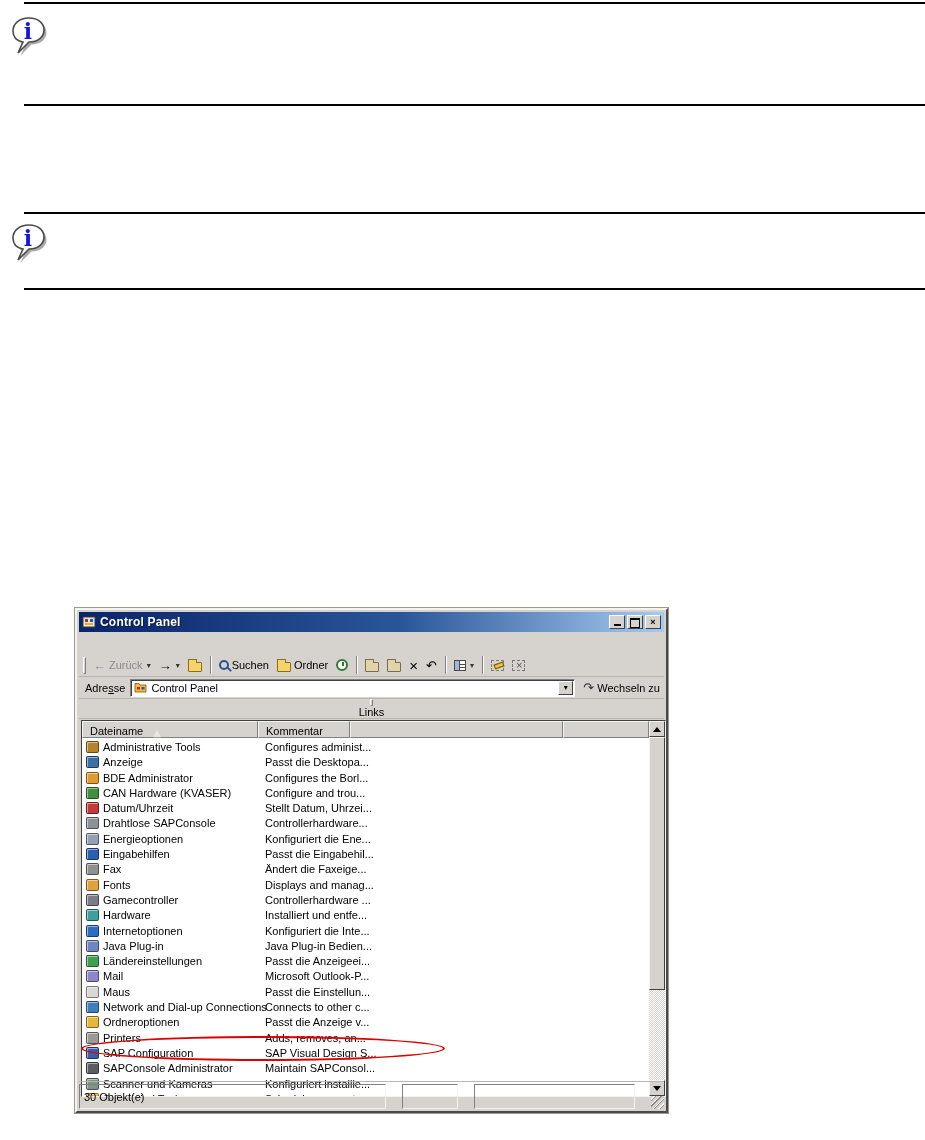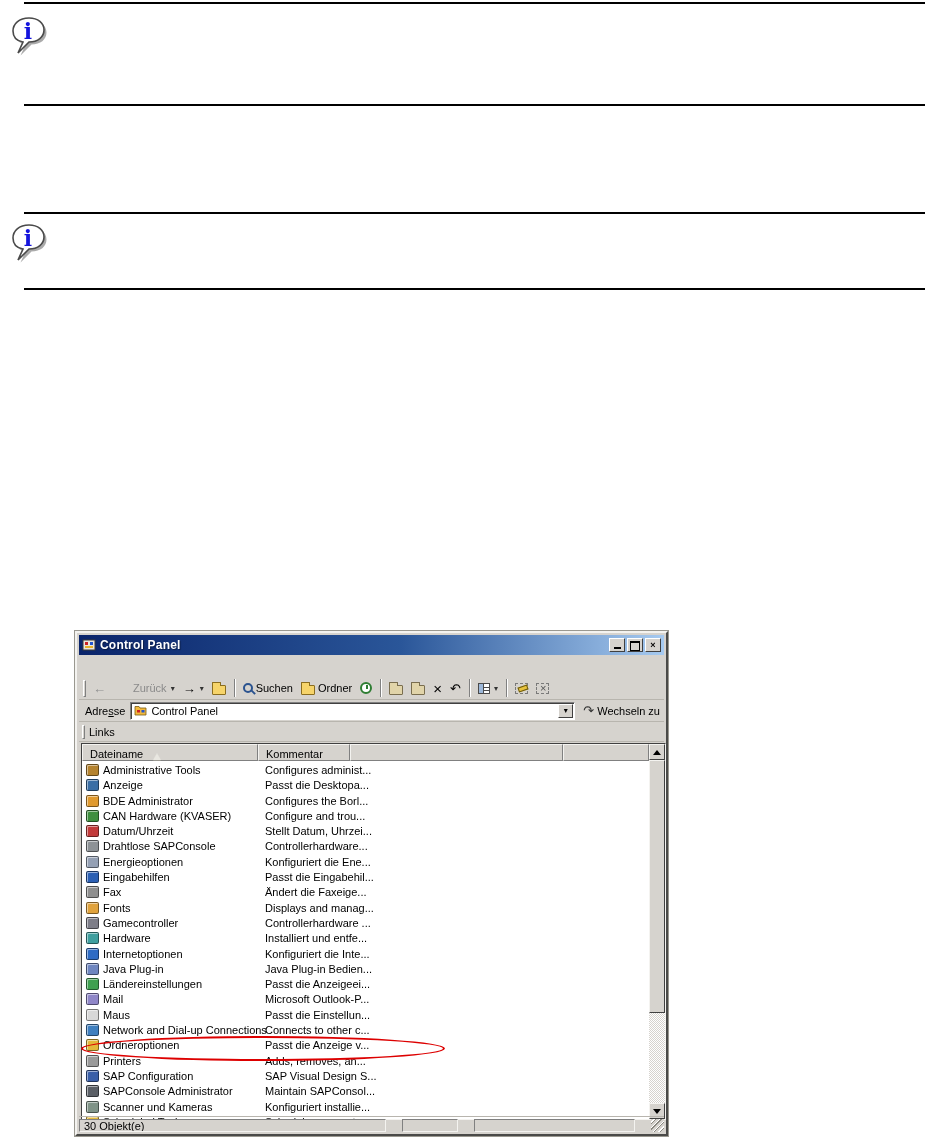--- a/index.html
+++ b/index.html
@@ -8,21 +8,21 @@
     position:relative; width:925px; height:1140px; background:#ffffff;
     font-family:"Liberation Sans", sans-serif; overflow:hidden;
   }
   
   .hrule { position:absolute; left:24px; width:901px; height:2px; background:#000; }
   .note { position:absolute; left:8px; width:40px; height:46px; }
   .note svg { display:block; }
 
   
   .win {
-    position:absolute; left:75px; top:631px; width:593px; height:505px;
+    position:absolute; left:75px; top:608px; width:593px; height:505px;
     background:#d6d3ce;
     border:2px solid; border-color:#f4f3f0 #4a4a48 #4a4a48 #f4f3f0;
     box-shadow:0 0 0 1px #9a9890;
     font-size:11px; color:#000;
   }
   .titlebar {
     position:absolute; left:2px; top:2px; right:2px; height:20px;
     background:linear-gradient(90deg,#0a246a 0%,#2a5699 55%,#a6caf0 100%);
     display:flex; align-items:center; padding:0 3px; color:#fff;
   }
@@ -55,21 +55,21 @@
 
   .toolbar {
     position:absolute; left:2px; top:44px; right:2px; height:23px;
     display:flex; align-items:center; padding-left:3px;
     border-bottom:1px solid #b8b5ae;
   }
   .tb-handle { width:3px; height:17px; margin:0 3px 0 1px;
     border:1px solid; border-color:#fff #808080 #808080 #fff; }
   .tb-btn { display:flex; align-items:center; gap:3px; padding:2px 4px; white-space:nowrap; }
   .tb-btn .lbl { font-size:11px; }
-  .tb-btn.disabled .lbl { color:#8a8a8a;margin-left:24px; }
+  .tb-btn.disabled .lbl { color:#8a8a8a; }
   .tb-sep { width:1px; height:18px; background:#808080; box-shadow:1px 0 0 #fff; margin:0 4px; }
   .glyph { font-size:13px; line-height:13px; }
   .glyph.gray { color:#8f8f8f; }
   .dd { font-size:8px; color:#333; margin-left:1px; }
   .mini-folder { position:relative; width:14px; height:10px; background:#f6d46a;
     border:1px solid #8a6d1f; border-radius:1px; margin-top:3px; }
   .mini-folder::before { content:""; position:absolute; left:-1px; top:-4px; width:7px; height:3px;
     background:#f6d46a; border:1px solid #8a6d1f; border-bottom:none; border-radius:1px 1px 0 0; }
   .mini-search { position:relative; width:10px; height:10px; border:2px solid #2b538f; border-radius:50%; }
   .mini-search::after { content:""; position:absolute; width:6px; height:2px; background:#2b538f;
@@ -99,21 +99,21 @@
   .addr-ico { width:13px; height:11px; margin-right:4px; }
   .addr-text { flex:1 1 auto; white-space:nowrap; overflow:hidden; }
   .addr-dd { width:15px; height:14px; background:#d6d3ce; margin-right:1px;
     border:1px solid; border-color:#fff #404040 #404040 #fff;
     font-size:8px; text-align:center; line-height:12px; }
   .go-area { display:flex; align-items:center; gap:3px; margin-left:8px; white-space:nowrap; }
   .go-arrow { font-size:13px; color:#333; }
 
   .linksbar {
     position:absolute; left:2px; top:89px; right:2px; height:20px;
-    display:flex; align-items:center; border-bottom:1px solid #b8b5ae;
+    display:flex; align-items:center; border-bottom:1px solid #b8b5ae;flex-direction:column;
   }
   .links-handle { width:3px; height:14px; margin:0 4px 0 3px;
     border:1px solid; border-color:#fff #808080 #808080 #fff; }
 
   
   .listview {
     position:absolute; left:4px; top:110px; width:585px; height:377px;
     background:#fff;
     border:1px solid; border-color:#404040 #f4f3f0 #f4f3f0 #404040;
     overflow:hidden;
@@ -141,21 +141,21 @@
   .sbtn.down { bottom:0; } .sbtn.down .tri { border-left:4px solid transparent; border-right:4px solid transparent; border-top:5px solid #000; }
   .sthumb { position:absolute; left:0; top:16px; width:16px; height:253px; background:#d6d3ce;
     border:1px solid; border-color:#f4f3f0 #404040 #404040 #f4f3f0; }
   .strack { position:absolute; left:0; top:269px; bottom:16px; width:16px;
     background-color:#d6d3ce;
     background-image:linear-gradient(45deg,#fff 25%,transparent 25%,transparent 75%,#fff 75%),
                      linear-gradient(45deg,#fff 25%,transparent 25%,transparent 75%,#fff 75%);
     background-size:2px 2px; background-position:0 0,1px 1px; }
 
   
-  .statusbar { position:absolute; left:2px; right:2px; bottom:2px; height:16px;
+  .statusbar { position:absolute; left:2px; right:2px; bottom:2px; height:28px;
     display:flex; gap:16px; align-items:stretch; padding-top:2px; border-top:1px solid #b8b5ae; }
   .spanel { border:1px solid; border-color:#808080 #f4f3f0 #f4f3f0 #808080;
     display:flex; align-items:center; padding:0 4px; white-space:nowrap; overflow:hidden; }
   .spanel.p1 { width:307px; } .spanel.p2 { width:56px; } .spanel.p3 { flex:1 1 auto; }
   .grip { width:13px; align-self:flex-end; height:13px;
     background:repeating-linear-gradient(135deg,#d6d3ce 0 2px,#fff 2px 3px,#8a8880 3px 4px); }
 
   
   .red-ellipse { position:absolute; left:81px; top:1036px; width:364px; height:25px;
     border-radius:50%; border-style:solid; border-width:2.5px; background:transparent; pointer-events:none; }

